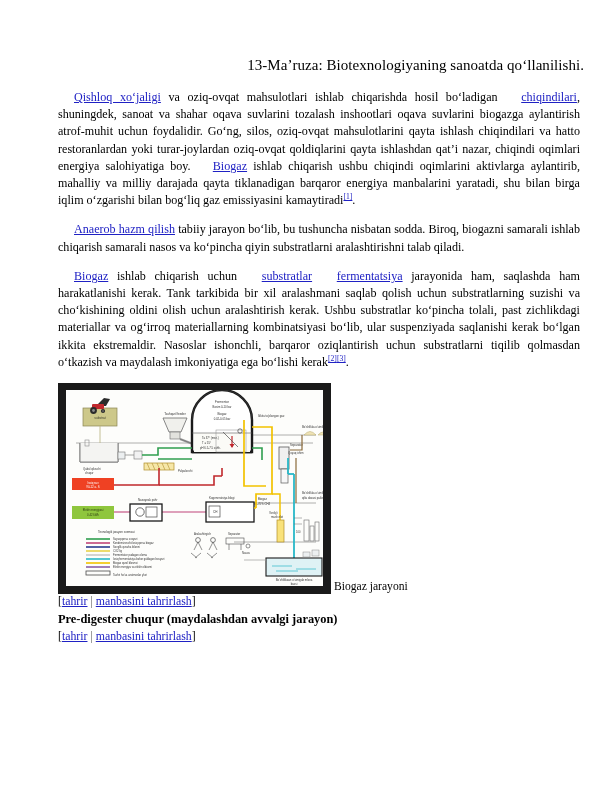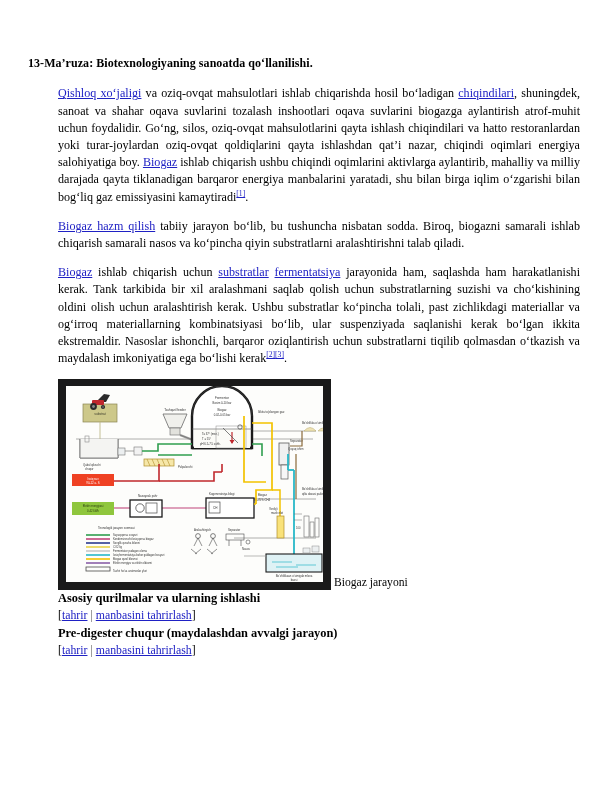--- a/index.html
+++ b/index.html
@@ -17,39 +17,40 @@
   }
   .page {
     position: absolute;
     left: 0; top: 0;
     width: 612px;
     height: 792px;
     box-sizing: border-box;
     padding: 56px 28px 0 28px;
   }
   .doc-title {
-    text-align: left;
-    font-weight: bold;
-    font-size: 12px;
+    text-align: right;
+    font-weight: normal;
+    font-size: 15px;
     line-height: 1.2;
     margin: 0 0 15px 0;
     letter-spacing: 0.05px;
   }
   p.body-par {
     margin: 0 0 12px 0;
     text-align: justify;
     font-size: 12.1px;
     line-height: 17.2px;
     padding: 0 4px 0 30px;
     text-indent: 0;
     hyphens: none;
   }
   a.wlink {
     color: #1f21c4;
     text-decoration: underline;
+    margin-left: 16px;
   }
   sup.ref {
     font-size: 7.6px;
     vertical-align: super;
     line-height: 0;
   }
   sup.ref a {
     color: #1f21c4;
     text-decoration: underline;
   }
@@ -110,21 +111,21 @@
 </style>
 </head>
 <body>
 
 <div class="page">
 
   <div class="doc-title">13-Ma’ruza: Biotexnologiyaning sanoatda qo‘llanilishi.</div>
 
   <p class="body-par"><a class="wlink" href="#">Qishloq xo‘jaligi</a><span> va oziq-ovqat mahsulotlari ishlab chiqarishda hosil bo‘ladigan </span><a class="wlink" href="#">chiqindilari</a><span>, shuningdek, sanoat va shahar oqava suvlarini tozalash inshootlari oqava suvlarini biogazga aylantirish atrof-muhit uchun foydalidir. Go‘ng, silos, oziq-ovqat mahsulotlarini qayta ishlash chiqindilari va hatto restoranlardan yoki turar-joylardan oziq-ovqat qoldiqlarini qayta ishlashdan qat’i nazar, chiqindi oqimlari energiya salohiyatiga boy. </span><a class="wlink" href="#">Biogaz</a><span> ishlab chiqarish ushbu chiqindi oqimlarini aktivlarga aylantirib, mahalliy va milliy darajada qayta tiklanadigan barqaror energiya manbalarini yaratadi, shu bilan birga iqlim o‘zgarishi bilan bog‘liq gaz emissiyasini kamaytiradi</span><sup class="ref"><a href="#">[1]</a></sup><span>.</span></p>
 
-  <p class="body-par"><a class="wlink" href="#">Biogaz hazm qilish</a><span> tabiiy jarayon bo‘lib, bu tushuncha nisbatan sodda. Biroq, biogazni samarali ishlab chiqarish samarali nasos va ko‘pincha qiyin substratlarni aralashtirishni talab qiladi.</span></p>
+  <p class="body-par"><a class="wlink" href="#">Anaerob hazm qilish</a><span> tabiiy jarayon bo‘lib, bu tushuncha nisbatan sodda. Biroq, biogazni samarali ishlab chiqarish samarali nasos va ko‘pincha qiyin substratlarni aralashtirishni talab qiladi.</span></p>
 
   <p class="body-par"><a class="wlink" href="#">Biogaz</a><span> ishlab chiqarish uchun </span><a class="wlink" href="#">substratlar</a><span> </span><a class="wlink" href="#">fermentatsiya</a><span> jarayonida ham, saqlashda ham harakatlanishi kerak. Tank tarkibida bir xil aralashmani saqlab qolish uchun substratlarning suzishi va cho‘kishining oldini olish uchun aralashtirish kerak. Ushbu substratlar ko‘pincha tolali, past zichlikdagi materiallar va og‘irroq materiallarning kombinatsiyasi bo‘lib, ular suspenziyada saqlanishi kerak bo‘lgan ikkita ekstremaldir. Nasoslar ishonchli, barqaror oziqlantirish uchun substratlarni tiqilib qolmasdan o‘tkazish va maydalash imkoniyatiga ega bo‘lishi kerak</span><sup class="ref"><a href="#">[2]</a></sup><sup class="ref"><a href="#">[3]</a></sup><span>.</span></p>
 
   <div class="figure-block">
     <div class="fig-row">
       <div class="fig-frame">
         <div class="fig-inner">
           <svg viewBox="0 0 257 196" width="257" height="196" xmlns="http://www.w3.org/2000/svg">
             <rect x="0" y="0" width="257" height="196" fill="#fdfdfb"></rect>
 
@@ -327,19 +328,18 @@
                 <text x="47" y="186">Tashri ho‘sa uzatmoslar yluri</text>
               </g>
             </g>
           </svg>
         </div>
       </div>
       <div class="fig-caption">Biogaz jarayoni</div>
     </div>
   </div>
 
-  <h2 class="sect">Asosiy qurilmalar va ularning ishlashi</h2>
   <div class="editlinks"><span>[</span><a href="#">tahrir</a><span class="sep"> | </span><a href="#">manbasini tahrirlash</a><span>]</span></div>
 
   <h2 class="sect">Pre-digester chuqur (maydalashdan avvalgi jarayon)</h2>
   <div class="editlinks"><span>[</span><a href="#">tahrir</a><span class="sep"> | </span><a href="#">manbasini tahrirlash</a><span>]</span></div>
 
 </div>
 
 </body></html>

